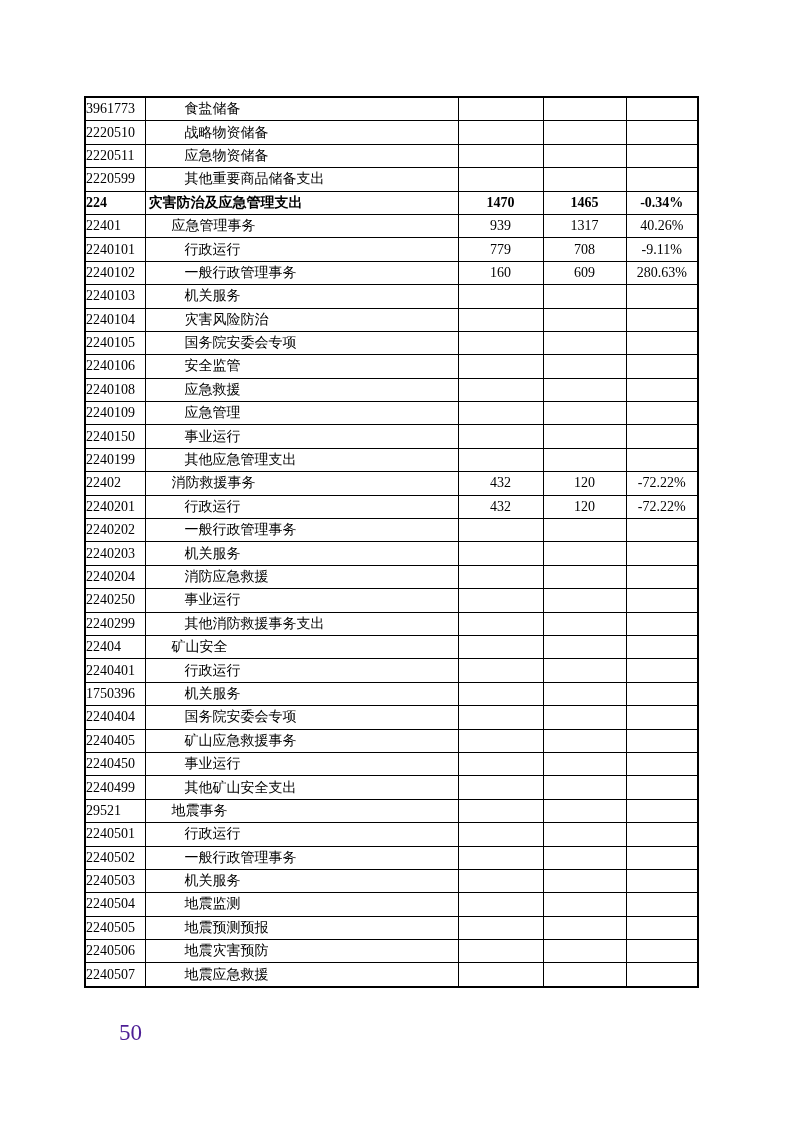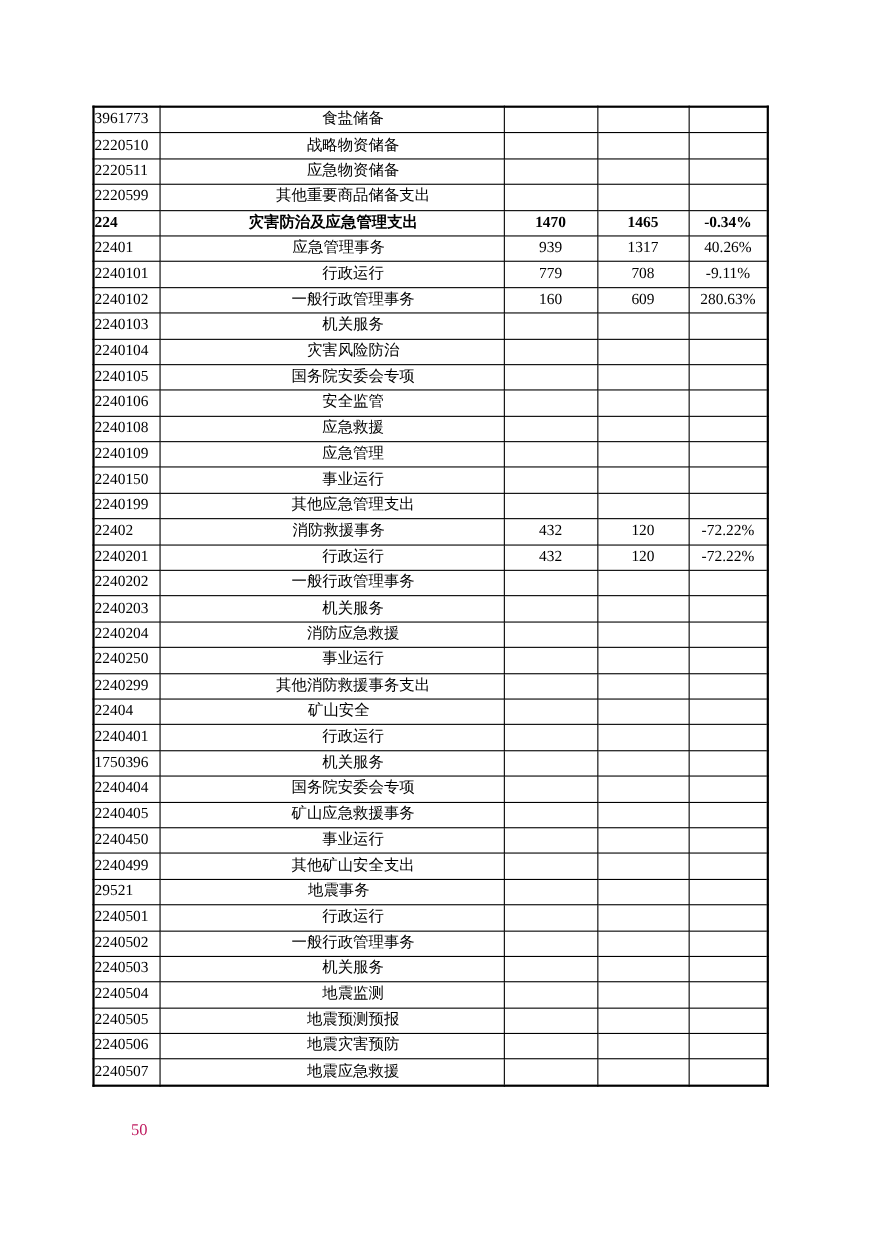--- a/index.html
+++ b/index.html
@@ -29,32 +29,32 @@
     border: 1px solid #000000;
     height: 22.4px;
     font-size: 14px;
     line-height: 1;
     vertical-align: middle;
     padding: 0;
     overflow: hidden;
     white-space: nowrap;
   }
   td.code-cell   { padding-left: 3px; text-align: left; }
-  td.name-cell   { text-align: center; }
+  td.name-cell   { text-align: left; }
   td.name-cell.lvl1 { padding-left: 3px; }
-  td.name-cell.lvl2 { padding-left: 13px; }
+  td.name-cell.lvl2 { padding-left: 26px; }
   td.name-cell.lvl3 { padding-left: 39px; }
   td.value-cell  { text-align: center; }
   tr.bold-row td { font-weight: bold; margin-left: 27px; }
   .page-number {
     position: absolute;
     left: 119px;
     top: 1020px;
-    font-size: 15px;
-    color: #be185d;
+    font-size: 23px;
+    color: #4c1d95;
   }
 </style>
 </head>
 <body>
 
 <div class="page">
 
   <table class="budget">
     <colgroup>
       <col style="width:60px">

